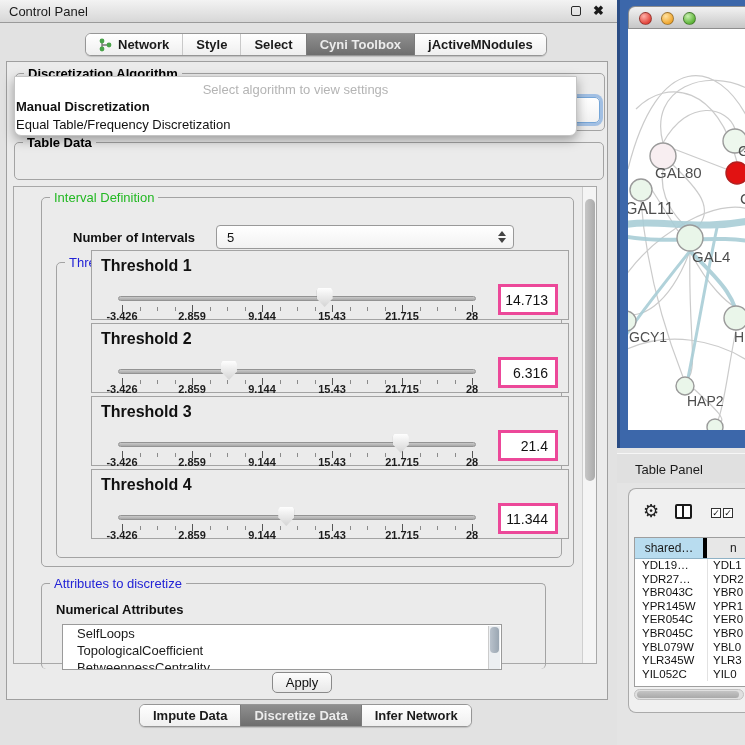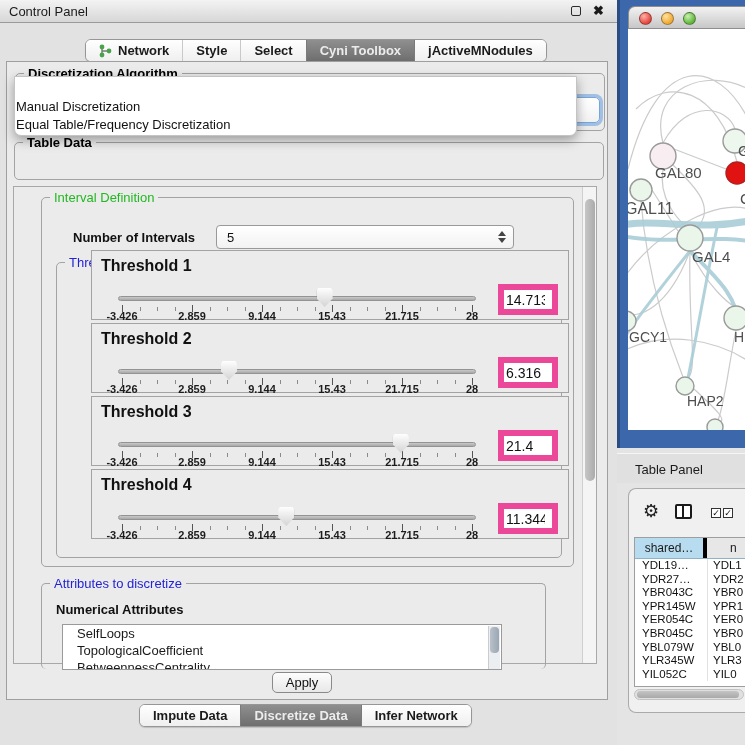--- a/index.html
+++ b/index.html
@@ -43,21 +43,21 @@
 
   
   .algo-combo{left:22px;top:97px;width:578px;height:26px;border:1px solid #76a6d8;border-radius:5px;
     box-shadow:0 0 0 3px rgba(100,155,220,.55);z-index:4;}
 
   
   .popup{position:absolute;left:14px;top:76px;width:563px;height:60px;background:#fff;
     border:1px solid #c4c4c4;border-radius:0 0 7px 7px;box-shadow:0 4px 12px rgba(0,0,0,.35);z-index:9;}
   .popup-prompt{position:absolute;left:0;top:5px;width:100%;text-align:center;font-size:13px;color:#b4b4b4;}
   .popup-opt{position:absolute;left:1px;font-size:13px;color:#111;white-space:nowrap;}
-  .popup-opt.b{font-weight:normal;}
+  .popup-opt.b{font-weight:bold;}
 
   
   .settings{position:absolute;left:13px;top:186px;width:584px;height:478px;
     border:1px solid #a8a8a8;background:#ebebeb;}
   .vscroll{position:absolute;right:0;top:0;width:14px;height:100%;background:#f4f4f4;border-left:1px solid #cfcfcf;}
   .vscroll .thumb{position:absolute;left:2px;top:12px;width:10px;height:282px;border-radius:5px;
     background:linear-gradient(90deg,#c6c6c6,#ababab);}
 
   
   .th-block{position:absolute;left:49px;width:478px;height:70px;background:#ebebeb;border:1px solid #a3a3a3;}
@@ -67,22 +67,22 @@
     background:linear-gradient(#c9c9c9,#a8a8a8);border:1px solid #939393;}
   .slider-thumb{position:absolute;top:37px;width:16px;height:19px;z-index:2;
     background:linear-gradient(#fefefe,#d4d4d4);
     clip-path:polygon(10% 0,90% 0,100% 14%,100% 55%,50% 100%,0 55%,0 14%);
     filter:drop-shadow(0 0 1px #777);}
   .ticks{position:absolute;left:4px;top:54px;width:350px;height:8px;}
   .tick{position:absolute;top:2px;width:1px;height:4px;background:#8a8a8a;}
   .tick.major{top:0;height:7px;background:#555;}
   .scale-labels{position:absolute;left:4px;top:59px;width:350px;height:12px;}
   .scale-label{position:absolute;transform:translateX(-50%);font-size:11px;font-weight:bold;color:#1c1c1c;white-space:nowrap;}
-  .th-value{position:absolute;left:406px;top:33px;width:60px;height:31px;border:6px solid #ec4899;
-    background:#fff;font-size:14px;color:#111;text-align:left;padding-right:7px;}
+  .th-value{position:absolute;left:406px;top:33px;width:60px;height:31px;border:3px solid #ec4899;
+    background:#fff;font-size:14px;color:#111;text-align:right;padding-right:7px;}
 
   
   .attr-list{position:absolute;left:20px;top:40px;width:440px;height:46px;background:#fff;
     border:1px solid #9a9a9a;overflow:hidden;}
   .attr-item{font-size:13px;color:#1a1a1a;padding-left:14px;line-height:17px;white-space:nowrap;}
   .attr-scroll{position:absolute;right:1px;top:1px;width:12px;height:44px;background:#eceff2;border-left:1px solid #ccc;}
   .attr-scroll .thumb{position:absolute;left:1px;top:1px;width:9px;height:26px;border-radius:4px;
     background:linear-gradient(90deg,#b9c2cc,#9aa6b2);}
 
   .apply-btn{position:absolute;left:272px;top:672px;width:60px;height:21px;border:1px solid #8a8a8a;
@@ -128,21 +128,21 @@
 
 <div class="screen">
 
   <div class="cp">
     <div class="cp-titlebar">
       <div class="cp-title">Control Panel</div>
       <div class="float-ico"></div>
       <div class="close-ico">✖</div>
     </div>
 
-    <div class="tabbar" style="left:85px;top:33px;margin-top:6px;">
+    <div class="tabbar" style="left:85px;top:33px;">
       <div class="tab">
         <svg class="net-ico" viewBox="0 0 13 14">
           <line x1="3" y1="3" x2="3" y2="11" stroke="#777" stroke-width="1.4"></line>
           <line x1="3" y1="7" x2="10" y2="7" stroke="#777" stroke-width="1.4"></line>
           <circle cx="3" cy="3" r="2.4" fill="#4aa34a"></circle>
             <circle cx="3" cy="11" r="2.4" fill="#4aa34a"></circle>
           <circle cx="10" cy="7" r="2.4" fill="#4aa34a"></circle>
         </svg>
         <span>Network</span>
       </div>
@@ -163,20 +163,21 @@
     <div class="cp-content">
 
       <div class="groupbox" style="left:8px;top:11px;width:590px;height:58px;">
         <div class="group-title gt-black">Discretization Algorithm</div>
       </div>
     </div>
 
     <div class="combo algo-combo"></div>
 
     <div class="popup">
+      <div class="popup-prompt">Select algorithm to view settings</div>
       <div class="popup-opt b" style="top:22px;">Manual Discretization</div>
       <div class="popup-opt" style="top:40px;">Equal Table/Frequency Discretization</div>
     </div>
 
     <div class="groupbox" style="left:14px;top:142px;width:590px;height:38px;">
       <div class="group-title gt-black">Table Data</div>
     </div>
 
     <div class="settings">
 

